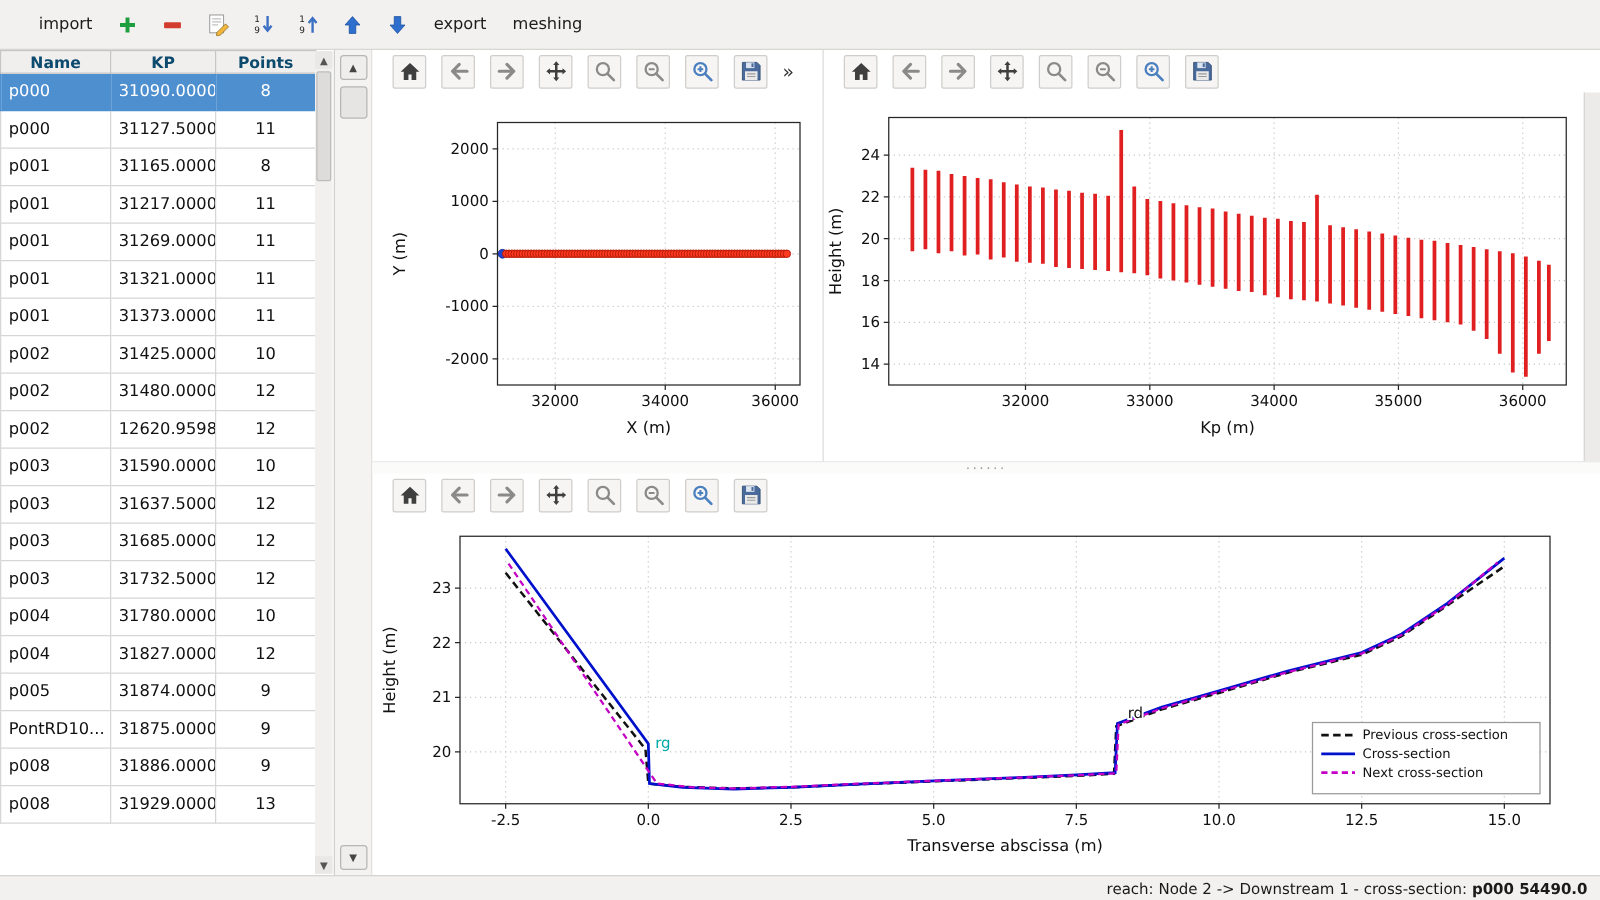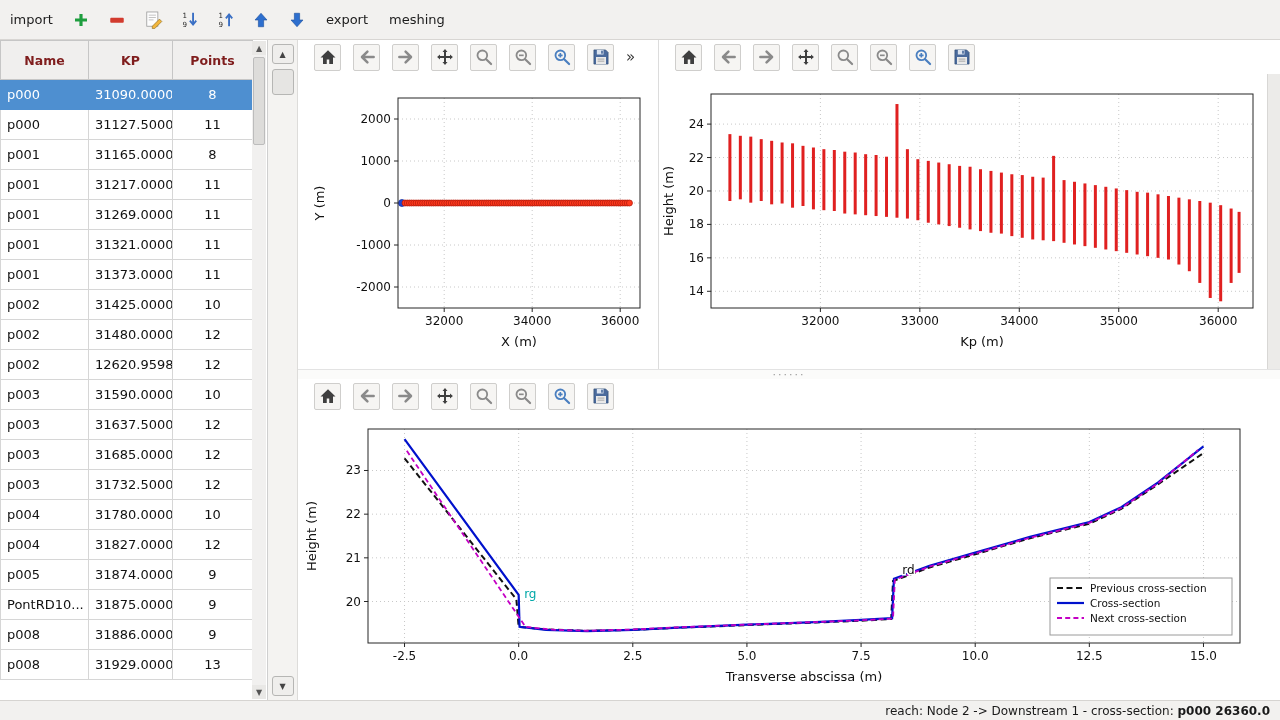--- a/index.html
+++ b/index.html
@@ -2,36 +2,36 @@
 <html><head>
 <meta charset="utf-8">
 <style>
   * { margin:0; padding:0; box-sizing:border-box; }
   html,body { width:1280px; height:720px; overflow:hidden;
     font-family:"DejaVu Sans","Liberation Sans",sans-serif; background:#fff; }
   #app { width:1280px; height:720px; display:flex; flex-direction:column; }
 
   
   .topbar { flex:0 0 40px; background:#f2f1ef; border-bottom:1px solid #d8d6d3;
-    display:flex; align-items:center; gap:9px; padding:0 4px; }
+    display:flex; align-items:center; gap:9px; padding:0 25px; }
   .txt-btn { font-family:inherit; font-size:13px; color:#1c1c1c; background:none;
     border:none; padding:4px 6px; cursor:default; }
   .tb-icon { width:27px; height:27px; background:none; border:none;
     display:flex; align-items:center; justify-content:center; }
   .icon { display:flex; line-height:0; }
 
   
   .main { flex:1; display:flex; min-height:0; }
 
   
   .table-panel { flex:0 0 268px; position:relative; background:#fff;
     border-right:1px solid #cfcfcf; overflow:hidden; }
   table { border-collapse:collapse; width:252px; table-layout:fixed; font-size:13px; }
   th { background:#f0efee; border:1px solid #c6c6c6; font-weight:bold;
-    height:39px; font-size:12.5px; color:#7f1d1d; }
+    height:18px; font-size:12.5px; color:#0c4a6e; }
   td { border:1px solid #d6d6d6; height:30px; padding:0 6px; color:#111;
     overflow:hidden; white-space:nowrap; }
   td.name { text-align:left; } td.num { text-align:center; }
   tr.selected td { background:#4e8fd0; color:#fff; border-color:#4e8fd0; }
   .tbl-scrollbar { position:absolute; right:1px; top:1px; bottom:1px; width:14px;
     background:#f1f0ef; display:flex; flex-direction:column; align-items:center; }
   .sb-arrow { width:100%; height:14px; background:#e9e8e6; color:#555; font-size:8px;
     display:flex; align-items:center; justify-content:center; }
   .sb-thumb { width:12px; height:88px; background:#dddcda; border:1px solid #bcbcbc;
     border-radius:2px; margin-top:2px; }
@@ -765,16 +765,16 @@
             <line x1="759" y1="190" x2="786" y2="190" stroke="#0011cc" stroke-width="2.2"></line>
             <text x="792" y="193.5" font-size="10.5" fill="#111">Cross-section</text>
             <line x1="759" y1="205" x2="786" y2="205" stroke="#c400c4" stroke-width="2.2" stroke-dasharray="5 3.2"></line>
             <text x="792" y="208.5" font-size="10.5" fill="#111">Next cross-section</text>
           </svg>
       </div>
     </div>
   </div>
 
   <div class="statusbar">
-    <span><span>reach: Node 2 -&gt; Downstream 1 - cross-section: </span><b>p000 26360.0</b></span>
+    <span><span>reach: Node 2 -&gt; Downstream 1 - cross-section: </span><b>p000 54490.0</b></span>
   </div>
 
 </div>
 
 </body></html>

